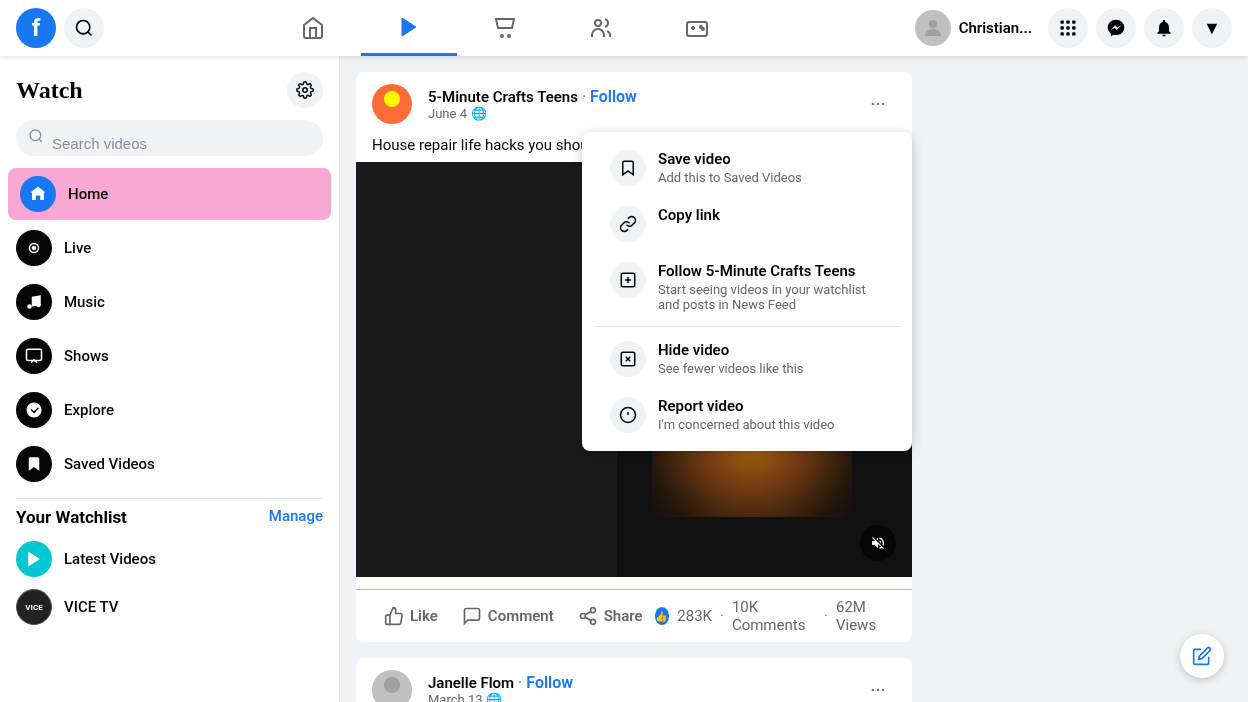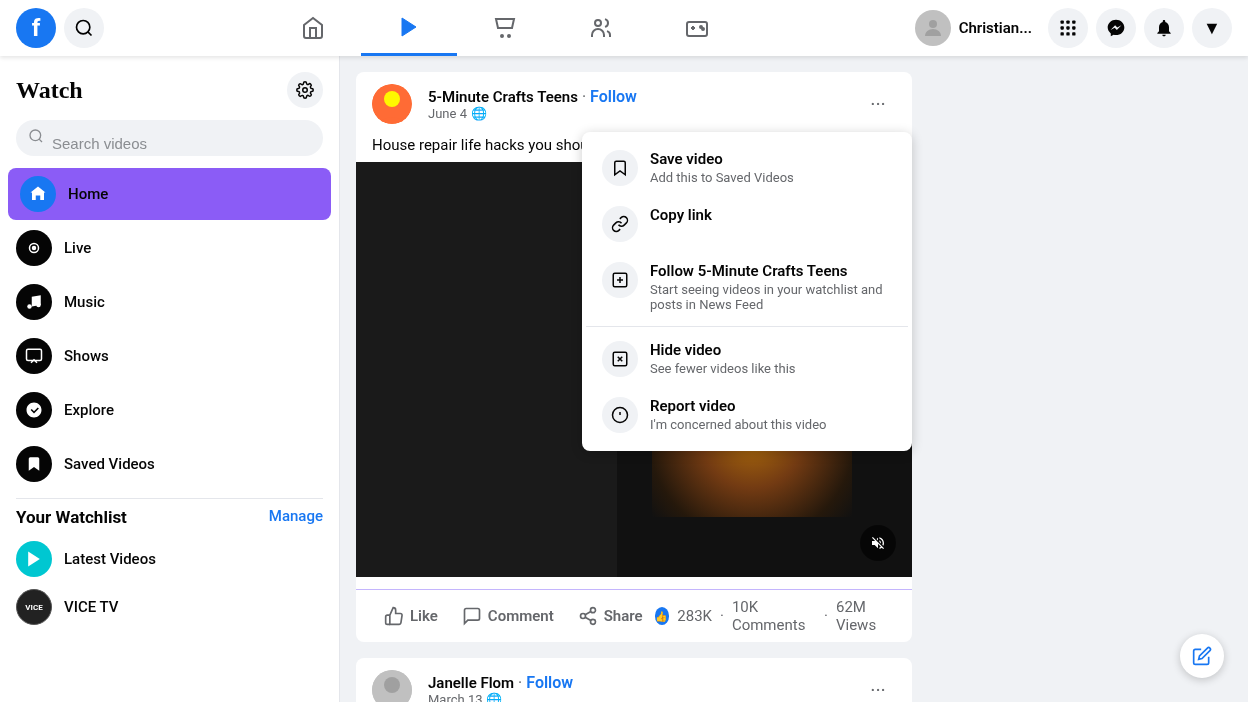--- a/index.html
+++ b/index.html
@@ -49,21 +49,21 @@
     .sidebar-header { display: flex; align-items: center; justify-content: space-between; padding: 0 8px 12px; }
     .sidebar-title { font-size: 24px; font-weight: 700; color: #050505; font-family: Liberation Serif, serif; }
     .sidebar-gear { width: 36px; height: 36px; background: #f0f2f5; border-radius: 50%; display: flex; align-items: center; justify-content: center; cursor: pointer; color: #050505; }
 
     .search-bar { position: relative; margin: 0 8px 12px; }
     .search-bar input { width: 100%; height: 36px; background: #f0f2f5; border: none; border-radius: 20px; padding: 10px 16px 0 36px; font-size: 15px; color: #050505; outline: none; }
     .search-bar input::placeholder { color: #8a8d91; }
     .search-icon { position: absolute; left: 12px; top: 50%; transform: translateY(-50%); color: #8a8d91; }
 
     .sidebar-nav-item { display: flex; align-items: center; gap: 12px; padding: 8px 8px; border-radius: 8px; cursor: pointer; margin-bottom: 2px; }
-    .sidebar-nav-item.active { background: #8b5cf6; padding-left: 12px; }
+    .sidebar-nav-item.active { background: #f9a8d4; padding-left: 12px; }
     .sidebar-nav-icon { width: 36px; height: 36px; border-radius: 50%; display: flex; align-items: center; justify-content: center; flex-shrink: 0; }
     .sidebar-nav-icon.blue-bg { background: #1877f2; color: #fff; }
     .sidebar-nav-icon.dark-bg { background: #050505; color: #fff; }
     .sidebar-nav-label { font-size: 15px; font-weight: 500; color: #050505; }
 
     .sidebar-divider { border: none; border-top: 1px solid #e4e6eb; margin: 8px 8px; }
 
     .watchlist-section { padding: 0 8px; }
     .watchlist-header { display: flex; align-items: flex-start; justify-content: space-between; margin-bottom: 8px; }
     .watchlist-title { font-size: 17px; font-weight: 700; color: #050505; }
@@ -107,21 +107,21 @@
     
     .dropdown-menu {
       position: absolute;
       right: 0px;
       top: 60px;
       background: #fff;
       border-radius: 8px;
       box-shadow: 0 2px 12px rgba(0,0,0,0.2);
       width: 330px;
       z-index: 200;
-      padding: 8px 4px;
+      padding: 8px 12px;
     }
     .dropdown-item { display: flex; align-items: flex-start; gap: 12px; padding: 10px 16px; cursor: pointer; }
     .dropdown-icon { width: 36px; height: 36px; background: #f0f2f5; border-radius: 50%; display: flex; align-items: center; justify-content: center; flex-shrink: 0; color: #050505; }
     .dropdown-text { flex: 1; }
     .dropdown-title { font-size: 15px; font-weight: 600; color: #050505; }
     .dropdown-subtitle { font-size: 13px; color: #65676b; margin-top: 2px; }
     .dropdown-divider { border: none; border-top: 1px solid #e4e6eb; margin: 4px 0; }
 
     
     .post2-avatar { width: 40px; height: 40px; border-radius: 50%; background: #c0c0c0; overflow: hidden; display: flex; align-items: center; justify-content: center; }

